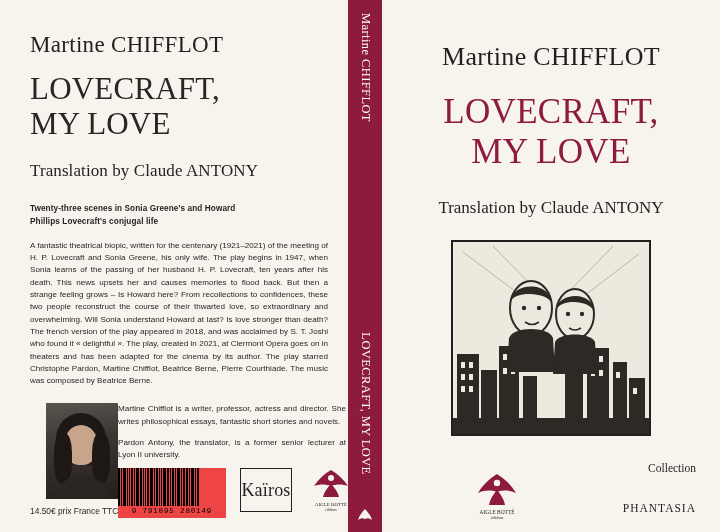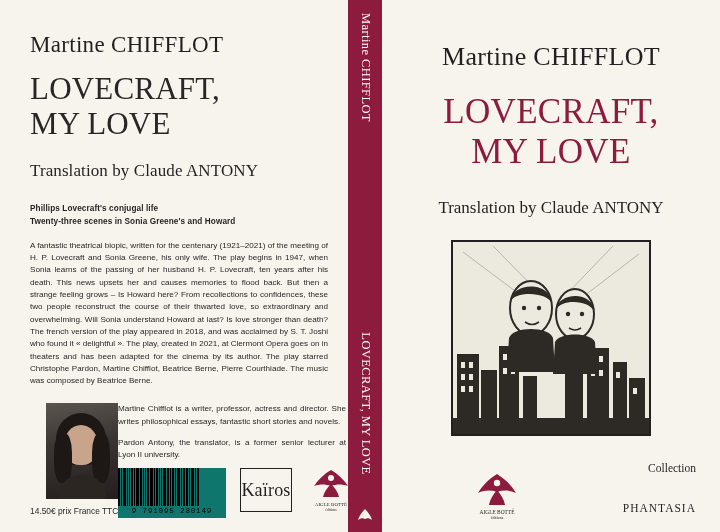--- a/index.html
+++ b/index.html
@@ -142,21 +142,21 @@
     bottom: 2px;
     font-size: 8.4px;
     color: #231f20;
   }
   .barcode {
     position: absolute;
     left: 88px;
     bottom: 0px;
     width: 108px;
     height: 50px;
-    background: #0f766e;
+    background: #ef4444;
   }
   .barcode .bars {
     height: 38px;
     display: flex;
     align-items: stretch;
     gap: 0px;
   }
   .barcode .bars i {
     display: block;
     background: #000;
@@ -322,22 +322,22 @@
     </div>
 
     <div class="back-title">
       <div>LOVECRAFT,</div>
       <div>MY LOVE</div>
     </div>
 
     <div class="back-translation">Translation by Claude ANTONY</div>
 
     <div class="back-subtitle">
+      <div>Twenty-three scenes in Sonia Greene's and Howard</div>
       <div>Phillips Lovecraft's conjugal life</div>
-      <div>Twenty-three scenes in Sonia Greene's and Howard</div>
     </div>
 
     <div class="back-blurb">A fantastic theatrical biopic, written for the centenary (1921–2021) of the meeting of H. P. Lovecraft and Sonia Greene, his only wife. The play begins in 1947, when Sonia learns of the passing of her husband H. P. Lovecraft, ten years after his death. This news upsets her and causes memories to flood back. But then a strange feeling grows – Is Howard here? From recollections to confidences, these two people reconstruct the course of their thwarted love, so extraordinary and overwhelming. Will Sonia understand Howard at last? Is love stronger than death? The french version of the play appeared in 2018, and was acclaimed by S. T. Joshi who found it « delightful ». The play, created in 2021, at Clermont Opera goes on in theaters and has been adapted for the cinema by its author. The play starred Christophe Pardon, Martine Chifflot, Beatrice Berne, Pierre Courthiade. The music was composed by Beatrice Berne.</div>
 
     <div class="bio-block">
       <div class="bio-photo">
         <div class="hair"></div>
         <div class="face"></div>
         <div class="hair2"></div>
         <div class="hair3"></div>

